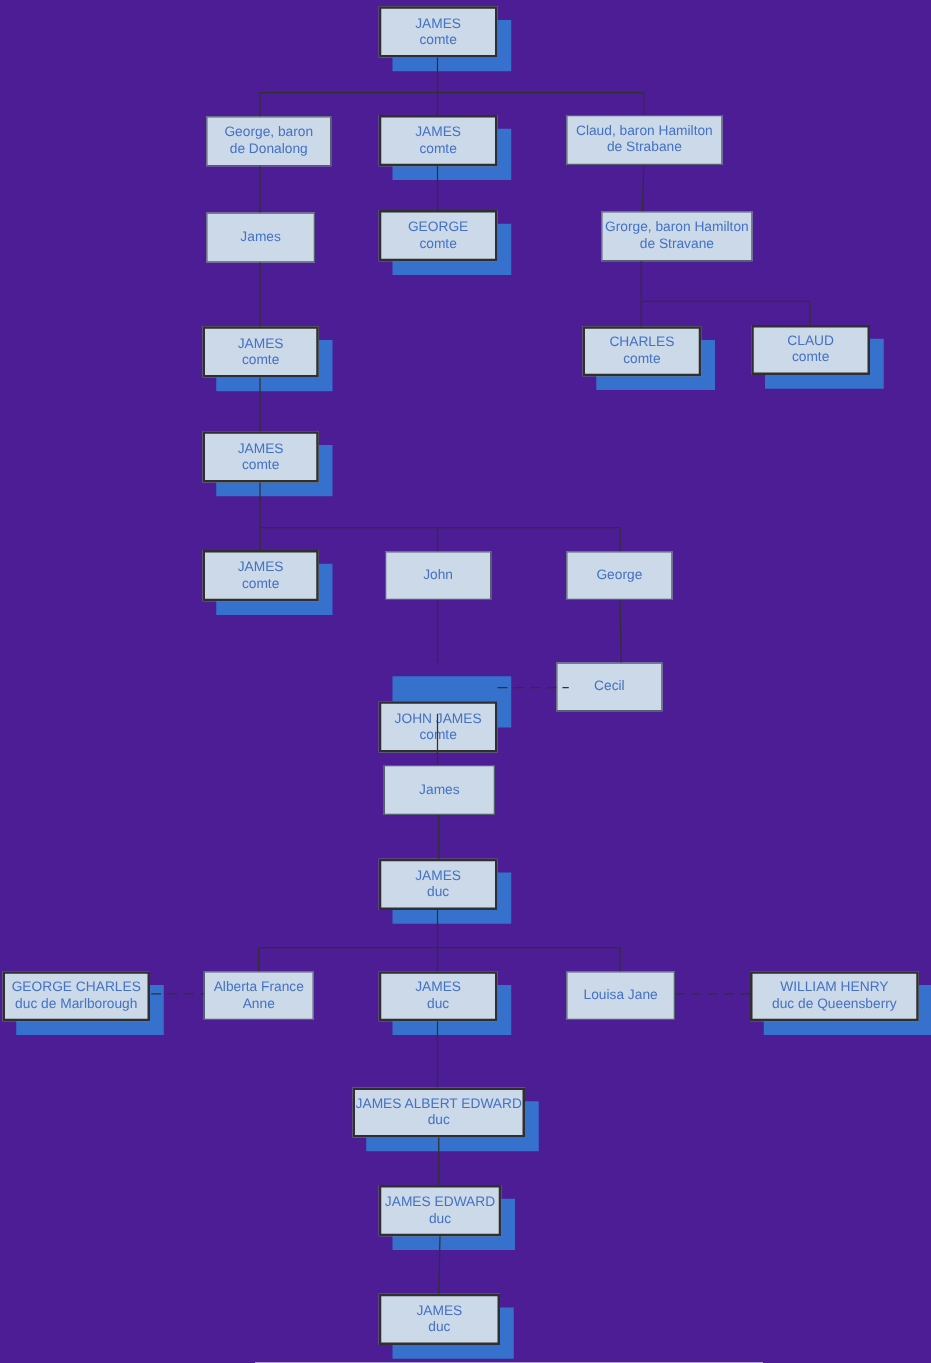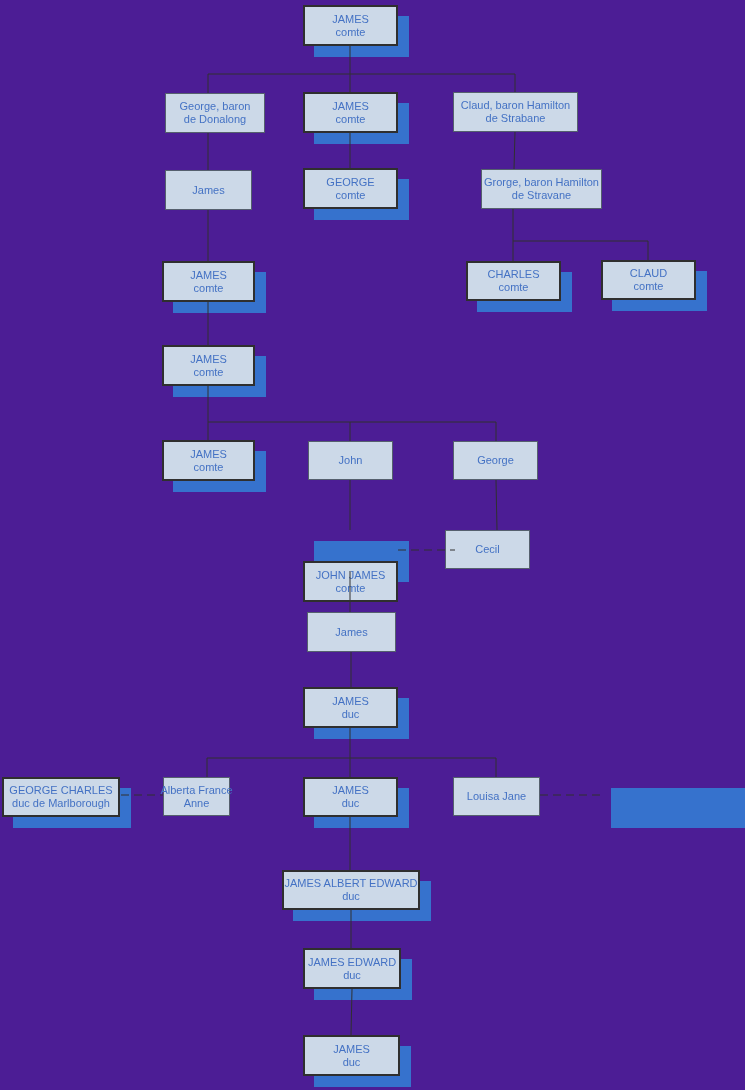--- a/index.html
+++ b/index.html
@@ -152,33 +152,37 @@
     <div class="shadow-rect" style="left: 314px; top: 698px; width: 95px; height: 41px;"></div>
     <div class="node shadowed" style="left: 303px; top: 687px; width: 95px; height: 41px;">
       <span class="node-line">JAMES</span>
       <span class="node-line">duc</span>
     </div>
     <div class="shadow-rect" style="left: 13px; top: 788px; width: 118px; height: 40px;"></div>
     <div class="node shadowed" style="left: 2px; top: 777px; width: 118px; height: 40px;">
       <span class="node-line">GEORGE CHARLES</span>
       <span class="node-line">duc de Marlborough</span>
     </div>
-    <div class="node plain" style="left: 163px; top: 777px; width: 67px; height: 39px;">
+    <div class="node plain" style="left: 163px; top: 777px; width: 88px; height: 39px;">
       <span class="node-line">Alberta France</span>
       <span class="node-line">Anne</span>
     </div>
     <div class="shadow-rect" style="left: 314px; top: 788px; width: 95px; height: 40px;"></div>
     <div class="node shadowed" style="left: 303px; top: 777px; width: 95px; height: 40px;">
       <span class="node-line">JAMES</span>
       <span class="node-line">duc</span>
     </div>
     <div class="node plain" style="left: 453px; top: 777px; width: 87px; height: 39px;">
       <span class="node-line">Louisa Jane</span>
     </div>
     <div class="shadow-rect" style="left: 611px; top: 788px; width: 135px; height: 40px;"></div>
+    <div class="node shadowed" style="left: 600px; top: 777px; width: 135px; height: 40px;">
+      <span class="node-line">WILLIAM HENRY</span>
+      <span class="node-line">duc de Queensberry</span>
+    </div>
     <div class="shadow-rect" style="left: 293px; top: 881px; width: 138px; height: 40px;"></div>
     <div class="node shadowed" style="left: 282px; top: 870px; width: 138px; height: 40px;">
       <span class="node-line">JAMES ALBERT EDWARD</span>
       <span class="node-line">duc</span>
     </div>
     <div class="shadow-rect" style="left: 314px; top: 959px; width: 98px; height: 41px;"></div>
     <div class="node shadowed" style="left: 303px; top: 948px; width: 98px; height: 41px; align-items: center;">
       <span class="node-line">JAMES EDWARD</span>
       <span class="node-line">duc</span>
     </div>

